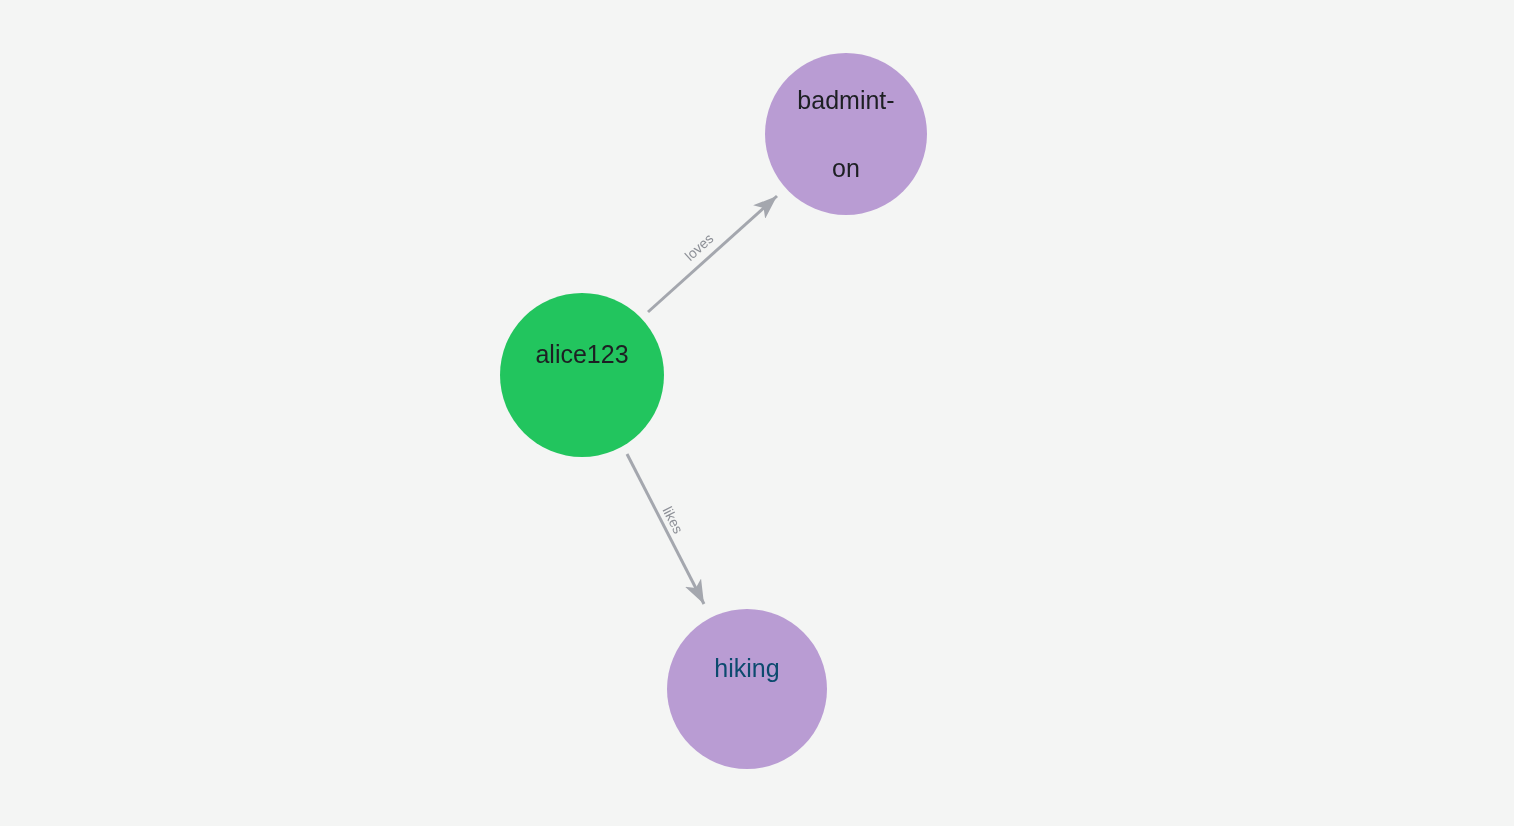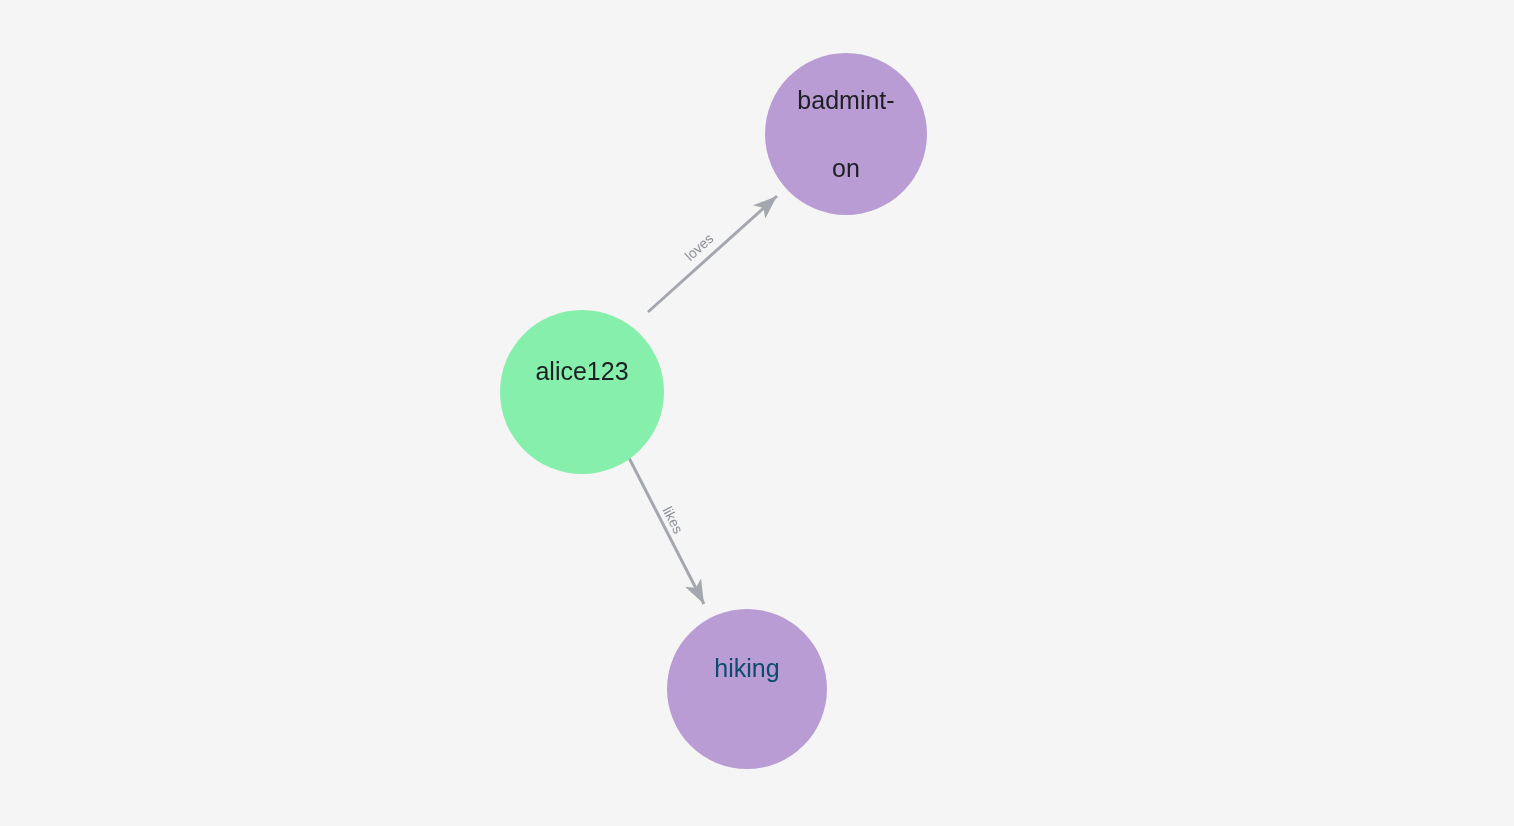--- a/index.html
+++ b/index.html
@@ -68,21 +68,21 @@
       </marker>
     </defs>
     <line stroke-width="3" marker-end="url(#arrowhead)" x1="648" y1="312" x2="777" y2="196" stroke="#a4a7ae"></line>
     <line stroke-width="3" marker-end="url(#arrowhead)" x1="627" y1="454" x2="704" y2="604" stroke="#a4a7ae"></line>
   </svg>
 
   <div class="edge-label" style="left: 699px; top: 247px; color: rgb(141, 144, 151); transform: translate(-50%, -50%) rotate(-42deg);">loves</div>
 
   <div class="edge-label" style="left: 673px; top: 520px; color: rgb(141, 144, 151); transform: translate(-50%, -50%) rotate(63deg);">likes</div>
 
-  <div class="node" style="left: 500px; top: 310px; height: 164px; width: 164px; background: #86efac; color: rgb(29, 31, 35);">
+  <div class="node" style="left: 500px; top: 293px; height: 164px; width: 164px; background: #22c55e; color: rgb(29, 31, 35);">
     <span>alice123</span>
     <span></span>
   </div>
 
   <div class="node" style="left: 765px; top: 53px; height: 162px; width: 162px; background: rgb(185, 156, 211); color: rgb(29, 31, 35);">
     <span>badmint-</span>
     <span>on</span>
   </div>
 
   <div class="node" style="left: 667px; top: 609px; height: 160px; width: 160px; background: rgb(185, 156, 211); color: #0c4a6e;">

